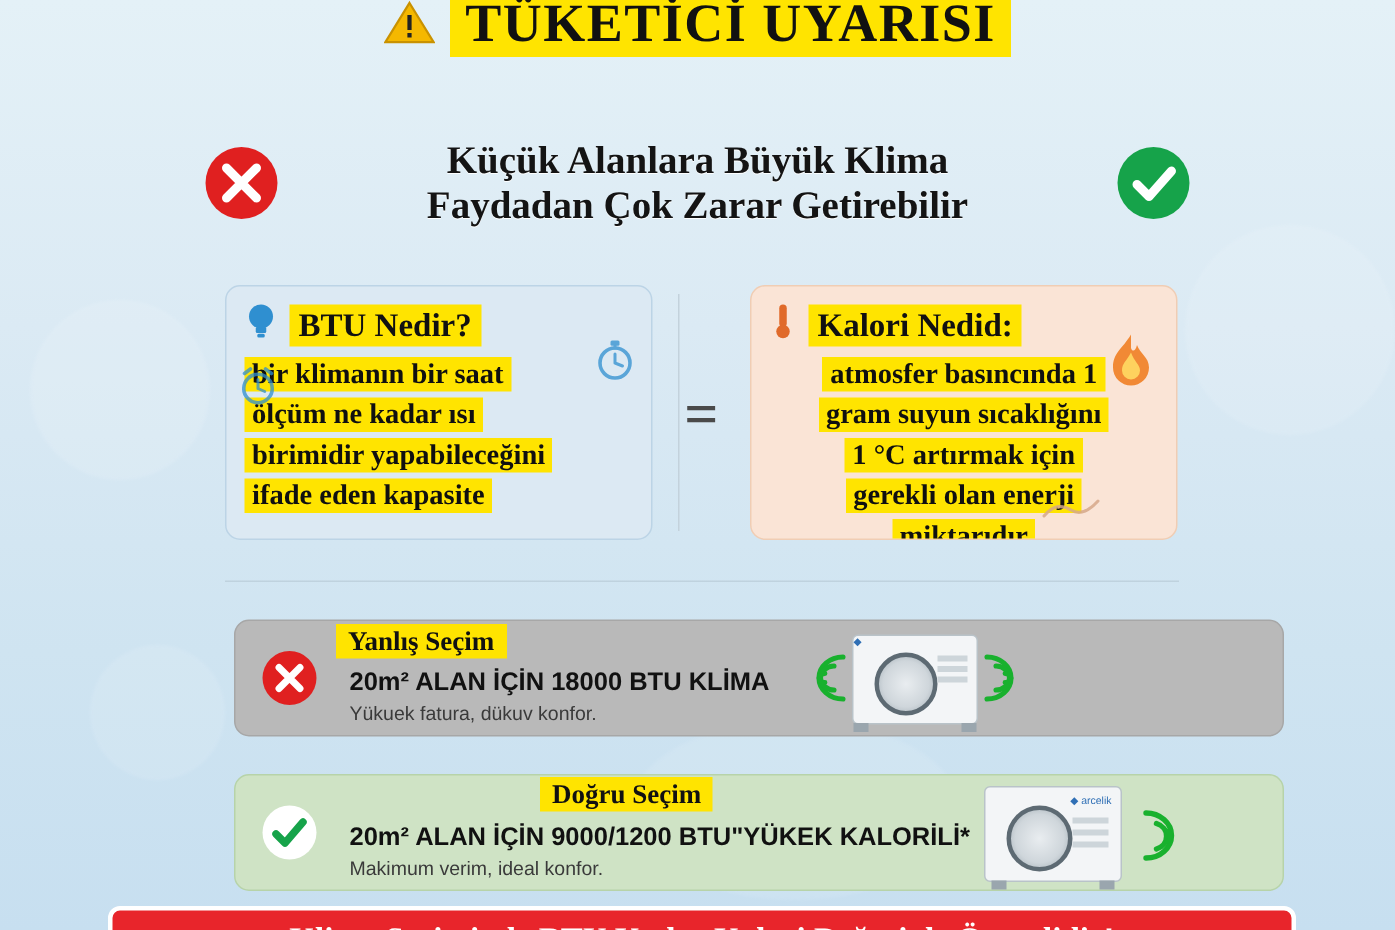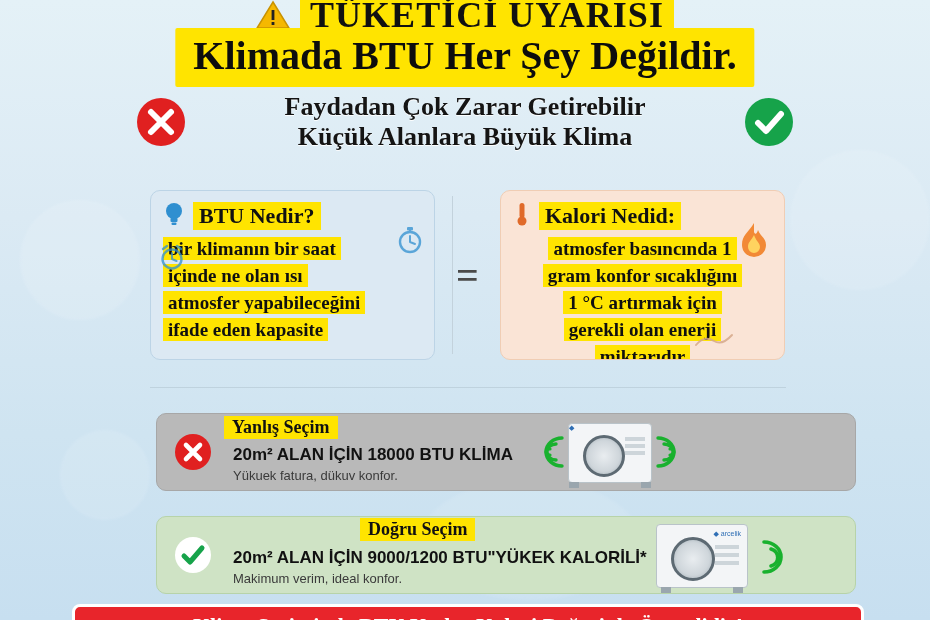--- a/index.html
+++ b/index.html
@@ -320,27 +320,24 @@
     <span class="warn-triangle">
       <svg width="34" height="30" viewBox="0 0 34 30">
         <polygon points="17,2 33,28 1,28" fill="#f5b800" stroke="#c99200" stroke-width="1.5"></polygon>
         <rect x="15.6" y="10" width="2.8" height="10" fill="#222"></rect>
         <rect x="15.6" y="22" width="2.8" height="3" fill="#222"></rect>
       </svg>
     </span>
     <span class="htext">TÜKETİCİ UYARISI</span>
   </div>
 
-  <div class="title-band">
-    <div class="ttext">Klimada BTU Her Şey Değildir.</div>
-  </div>
 
   <div class="subtitle">
+    <div class="line">Küçük Alanlara Büyük Klima</div>
     <div class="line">Faydadan Çok Zarar Getirebilir</div>
-    <div class="line">Küçük Alanlara Büyük Klima</div>
   </div>
 
   <div class="big-x">
     <svg class="mark-svg" width="48" height="48" viewBox="0 0 48 48">
       <circle cx="24" cy="24" r="23" fill="#e02020"></circle>
       <path d="M14 14 L34 34 M34 14 L14 34" stroke="#ffffff" stroke-width="6" stroke-linecap="round"></path>
     </svg>
   </div>
 
   <div class="big-check">
@@ -360,22 +357,22 @@
           <svg width="22" height="26" viewBox="0 0 22 26">
             <circle cx="11" cy="10" r="8" fill="#2f8fd0"></circle>
             <rect x="7.5" y="17" width="7" height="4" rx="1" fill="#2f8fd0"></rect>
             <rect x="8.5" y="21.5" width="5" height="2.5" rx="1" fill="#2f8fd0"></rect>
           </svg>
         </span>
         <span class="ch-title">BTU Nedir?</span>
       </div>
       <div class="card-lines">
         <span class="cl">bir klimanın bir saat</span><br>
-        <span class="cl">içinde ne olan ısı</span><br>
-        <span class="cl">atmosfer yapabileceğini</span><br>
+        <span class="cl">ölçüm ne kadar ısı</span><br>
+        <span class="cl">birimidir yapabileceğini</span><br>
         <span class="cl">ifade eden kapasite</span><br>
       </div>
 
       <span class="clock-deco" style="right:10px; top:34px;">
         <svg width="28" height="30" viewBox="0 0 28 30">
           <circle cx="14" cy="17" r="10" fill="none" stroke="#2f8fd0" stroke-width="2.4"></circle>
           <rect x="11" y="2" width="6" height="3.5" rx="1" fill="#2f8fd0"></rect>
           <rect x="13" y="5" width="2" height="3" fill="#2f8fd0"></rect>
           <path d="M14 17 L14 11 M14 17 L19 19" stroke="#2f8fd0" stroke-width="2" stroke-linecap="round"></path>
         </svg>
@@ -396,21 +393,21 @@
         <span>
           <svg width="18" height="26" viewBox="0 0 18 26">
             <rect x="6.5" y="2" width="5" height="15" rx="2.5" fill="#e06a2a"></rect>
             <circle cx="9" cy="20" r="4.5" fill="#e06a2a"></circle>
           </svg>
         </span>
         <span class="ch-title">Kalori Nedid:</span>
       </div>
       <div class="card-lines">
         <span class="cl">atmosfer basıncında 1</span><br>
-        <span class="cl">gram konfor sıcaklığını</span><br>
+        <span class="cl">gram suyun sıcaklığını</span><br>
         <span class="cl">1 °C artırmak için</span><br>
         <span class="cl">gerekli olan enerji</span><br>
         <span class="cl">miktarıdır</span>
       </div>
       <span class="deco" style="right:14px; top:30px;">
         <svg width="32" height="40" viewBox="0 0 32 40">
           <path d="M16 2 C10 12 4 14 4 24 a12 12 0 0 0 24 0 c0 -7 -6 -9 -8 -15 c-1 4 -3 5 -4 2 z" fill="#f07a1a"></path>
           <path d="M16 14 C13 20 10 21 10 26 a6 6 0 0 0 12 0 c0 -4 -4 -6 -6 -12 z" fill="#ffd04a"></path>
         </svg>
       </span>

